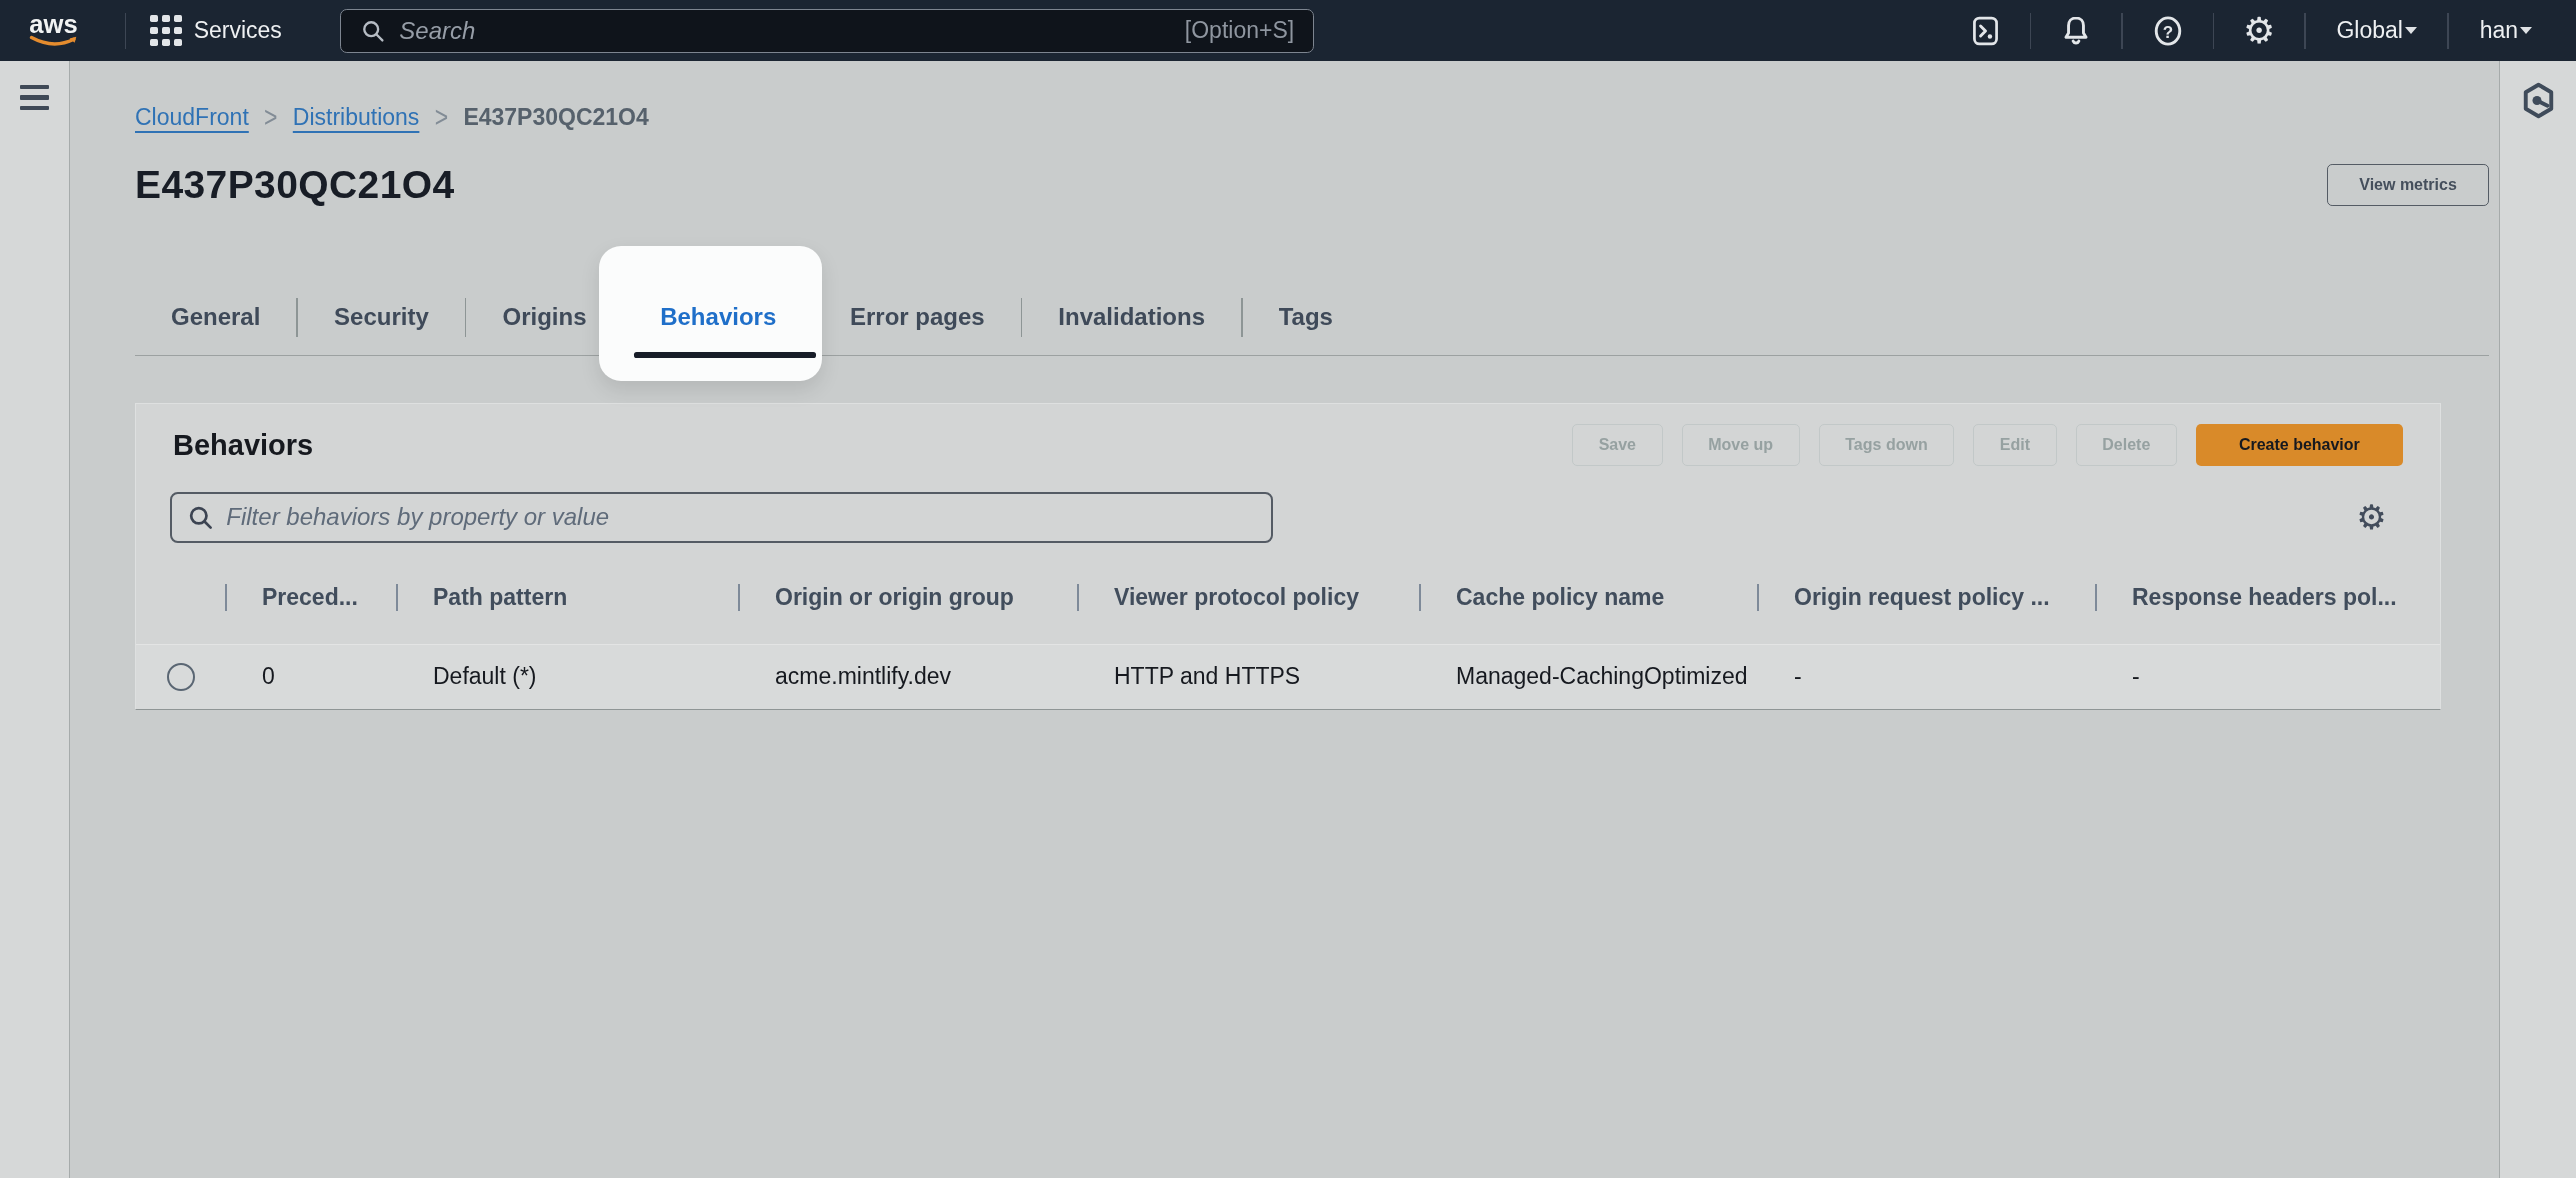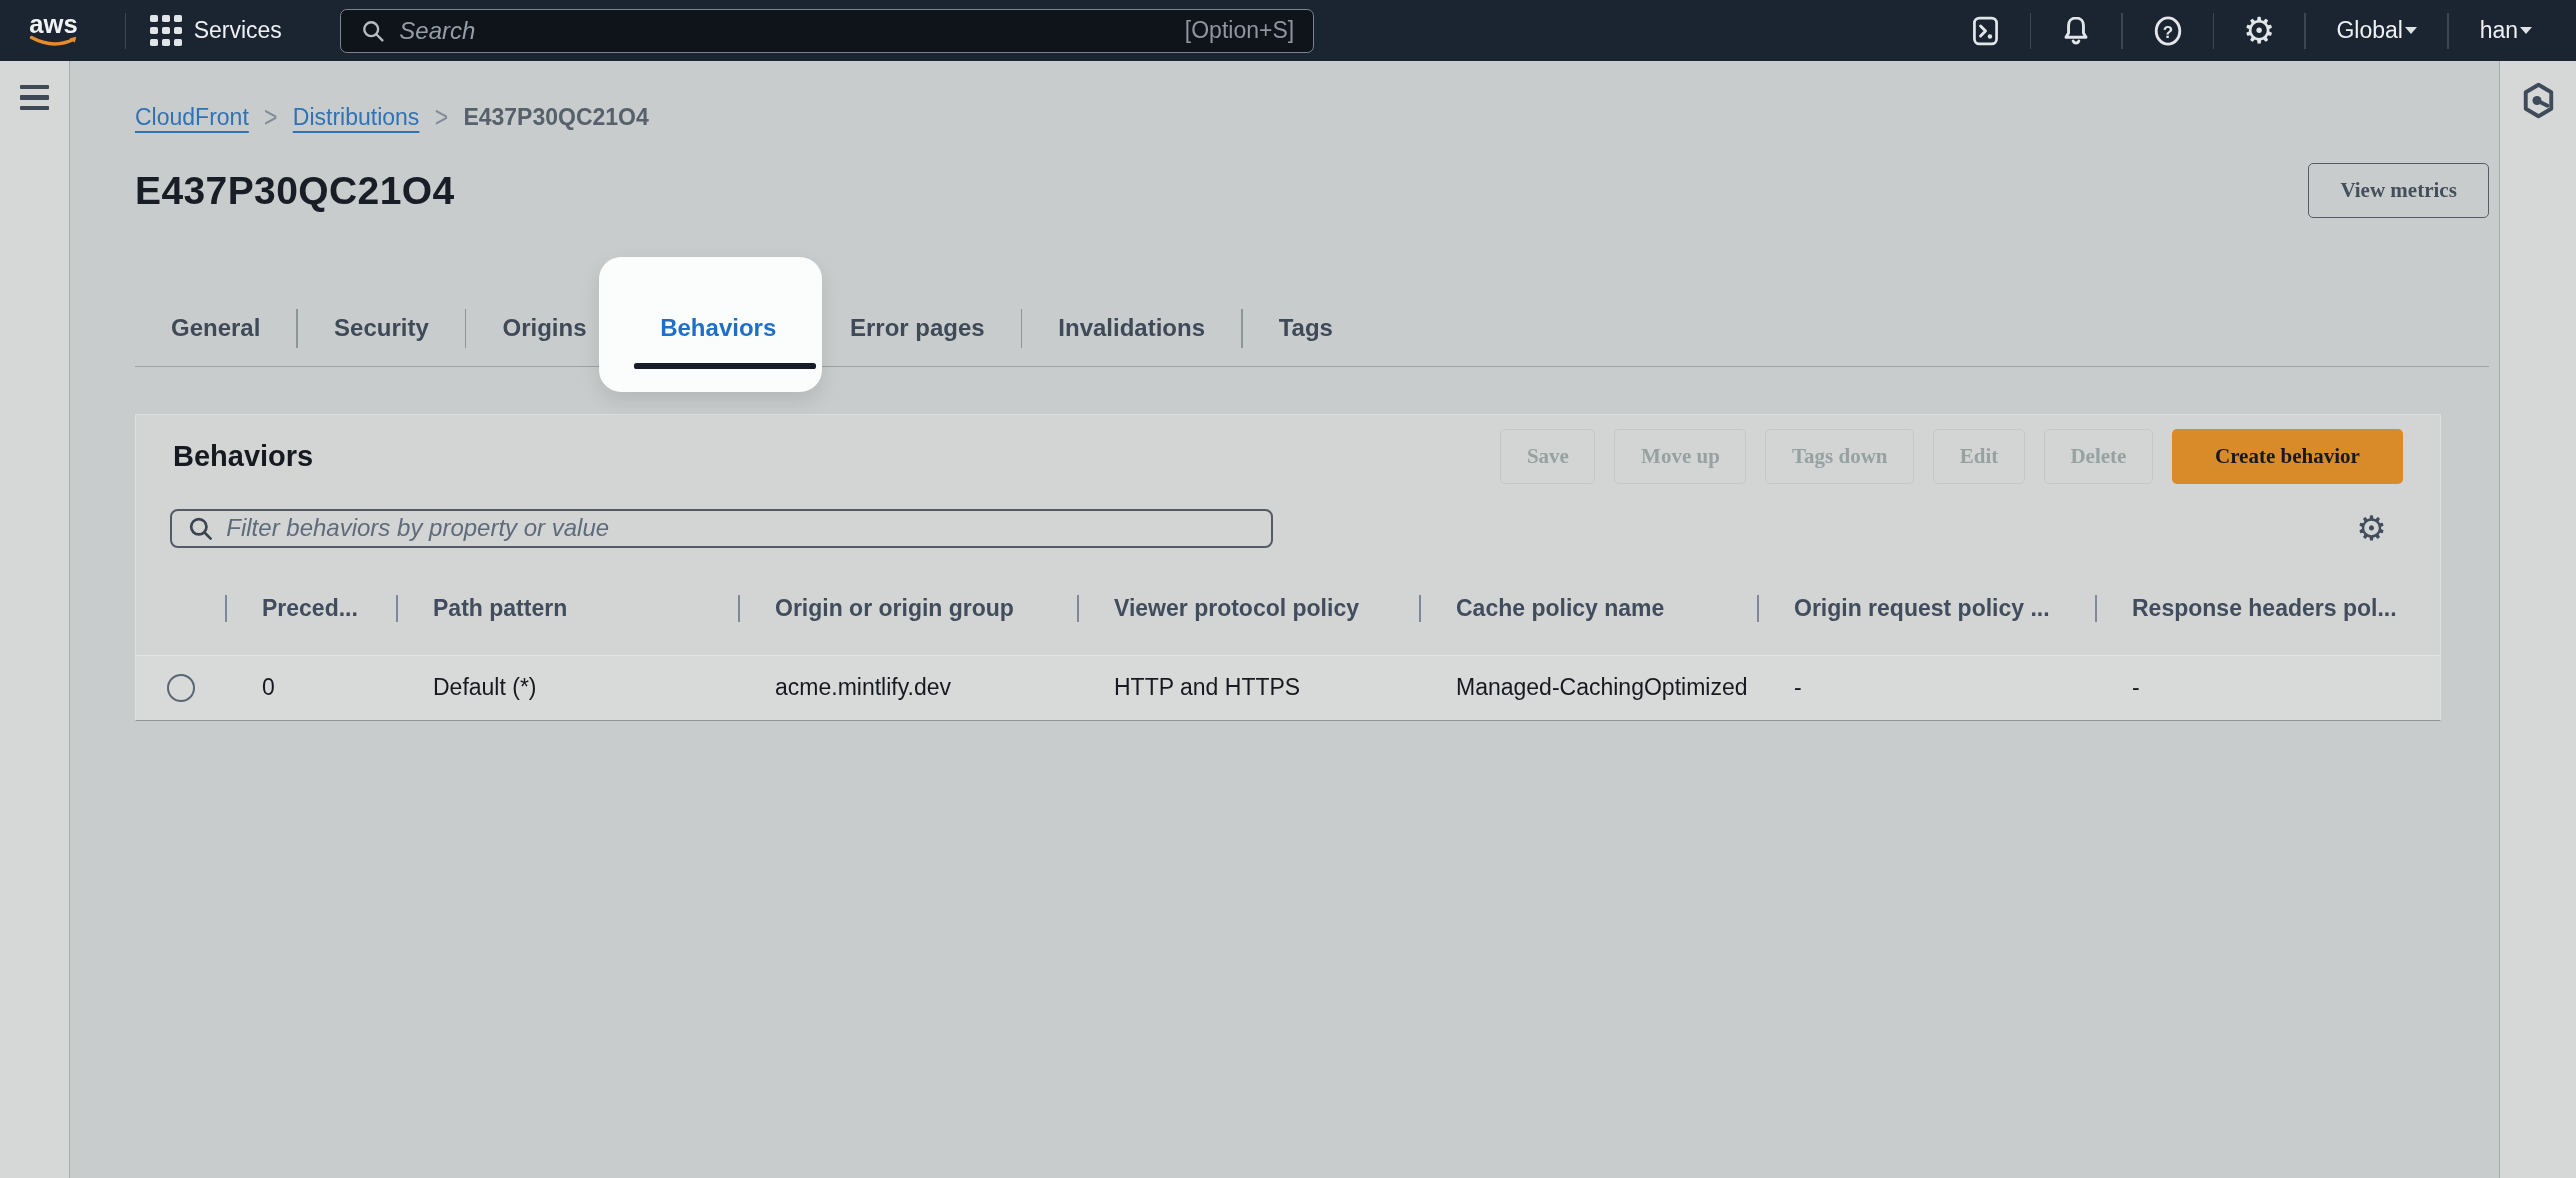--- a/index.html
+++ b/index.html
@@ -57,22 +57,22 @@
   
   .breadcrumb { margin-top:43px; display:flex; align-items:center; gap:15.3px; font-size:23px; }
   .crumb-link { color:#2f72b5; text-decoration:underline; text-underline-offset:6px; cursor:pointer; }
   .crumb-sep { color:#828c96; font-size:23px; transform:scaleY(1.3); display:inline-block; }
   .crumb-current { color:#56616c; font-weight:bold; }
 
   
   .title-row { margin-top:32px; display:flex; justify-content:space-between; align-items:center; }
   .page-title { font-size:39px; font-weight:bold; color:#181d26; letter-spacing:0.4px; }
   .btn {
-    font-family:Liberation Serif, serif; font-size:21px; font-weight:bold;
-    height:55px; border-radius:5.1px; cursor:pointer; white-space:nowrap;
+    font-family:Liberation Sans, sans-serif; font-size:16px; font-weight:bold;
+    height:42px; border-radius:5.1px; cursor:pointer; white-space:nowrap;
     display:inline-flex; align-items:center; justify-content:center;
   }
   .btn-secondary { background:transparent; border:1.7px solid #545b64; color:#454f5c; padding:0 31px; }
   .btn-disabled { background:transparent; border:1.7px solid #c2c8c8; color:#96a1a1; padding:0 25.6px; cursor:default; }
   .btn-primary { background:#d98a29; border:none; color:#16191f; padding:0 43px; }
 
   
   .tabs { margin-top:72px; display:flex; height:77px; border-bottom:1.7px solid #9ca1a1; }
   .tab {
     position:relative; z-index:1; display:flex; align-items:center;
@@ -94,21 +94,21 @@
   .card {
     margin-top:47px; margin-right:48px; background:#d3d5d5;
     border:0.9px solid #dee0e0; border-bottom:1.7px solid #8f9595;
     padding-top:13.6px;
   }
   .card-header { margin:0 37px; height:55px; display:flex; justify-content:space-between; align-items:center; }
   .card-title { font-size:29px; font-weight:bold; color:#16191f; }
   .card-actions { display:flex; gap:19px; align-items:center; }
   .filter-row { margin:19px 41px 0 34px; height:51px; display:flex; align-items:center; }
   .filter-box {
-    width:1103px; height:39px; border:2.6px solid #545b64; border-radius:7.7px;
+    width:1103px; height:51px; border:2.6px solid #545b64; border-radius:7.7px;
     display:flex; align-items:center; padding:0 15.3px; gap:12px; background:transparent;
   }
   .filter-box input {
     flex:1; border:none; outline:none; background:transparent; color:#2a323c;
     font-size:24px; font-style:italic; font-family:"Liberation Sans", sans-serif;
   }
   .filter-box input::placeholder { color:#5f6b7a; font-style:italic; }
   .filter-spacer { flex:1; }
   .table-gear { margin-right:12px; cursor:pointer; font-size:34px; line-height:1; color:#424c5b; }
 

